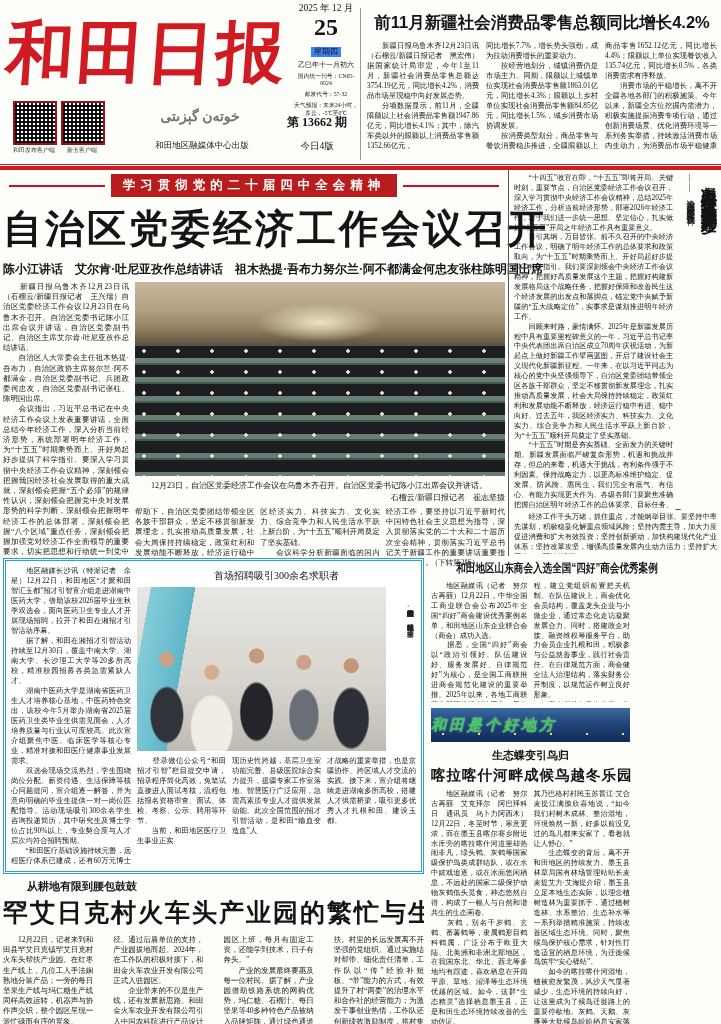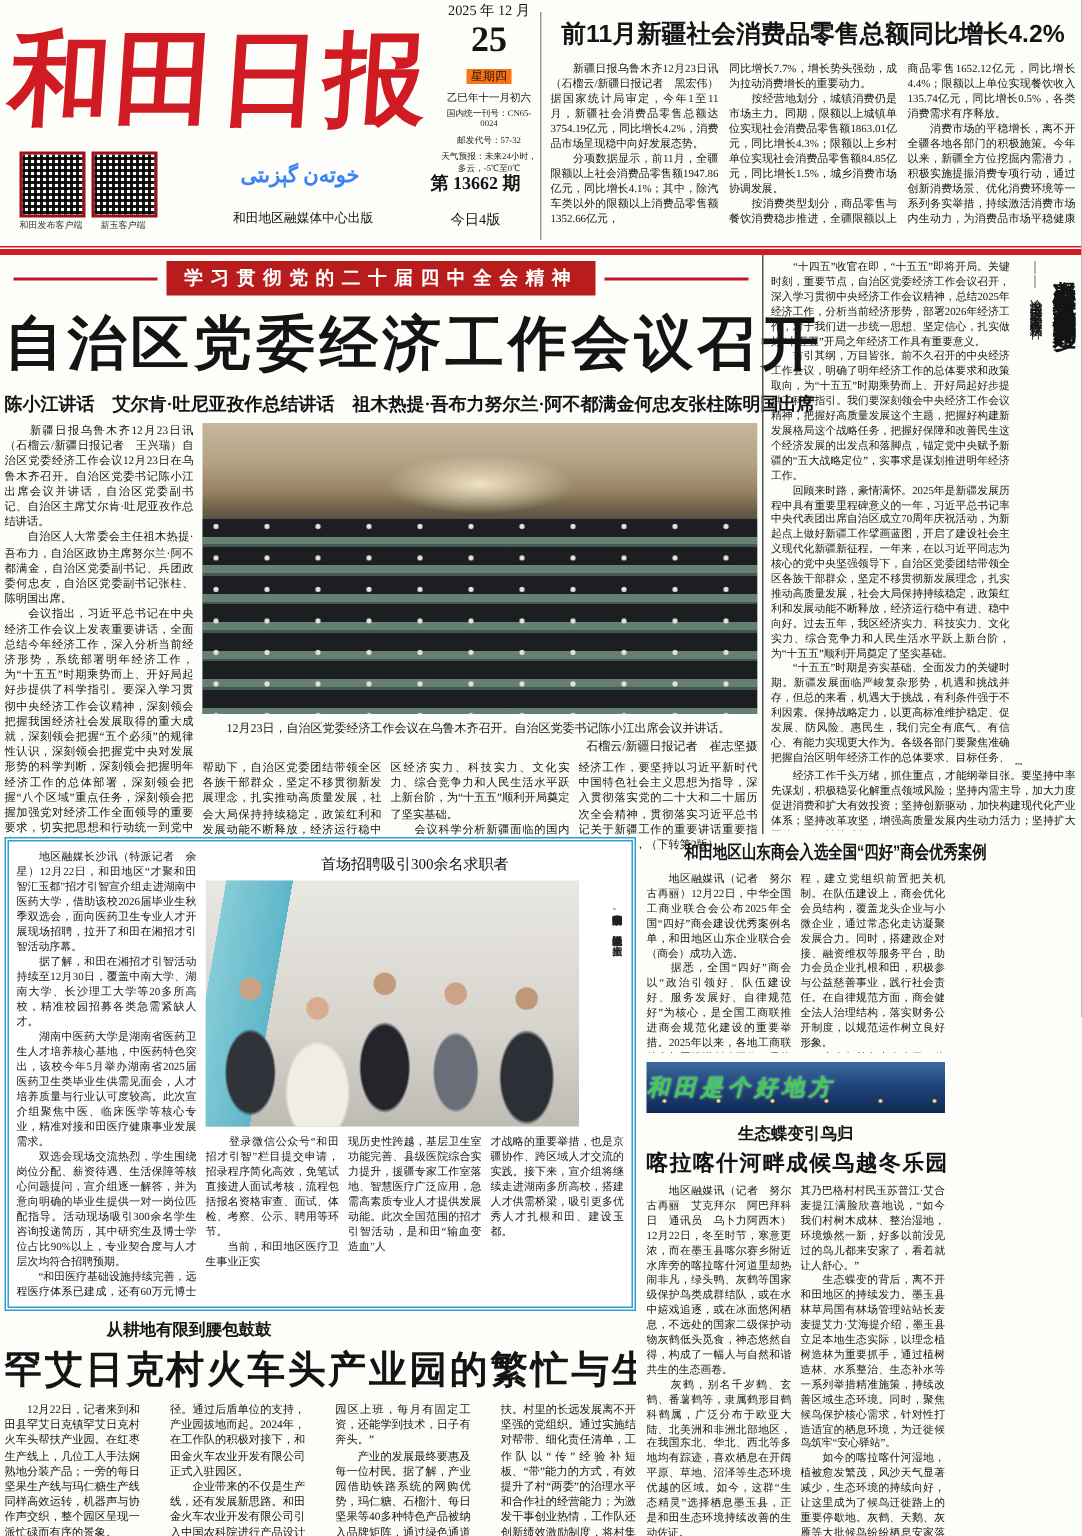--- a/index.html
+++ b/index.html
@@ -14,27 +14,27 @@
             font-size:68px;font-weight:900;color:#cf1b21;letter-spacing:2px;line-height:102px;
             font-family:"Liberation Serif",serif;transform:skewX(-4deg);}
   .qr{position:absolute;top:101px;width:40px;height:40px;border:2px solid #9c1016;
       background:repeating-linear-gradient(0deg,#1b1b1b 0 2px,#fff 2px 4px),
                  repeating-linear-gradient(90deg,#1b1b1b 0 2px,rgba(255,255,255,.85) 2px 4px);
       background-blend-mode:multiply;}
   .qr1{left:13px;} .qr2{left:61px;}
   .qrlabel{position:absolute;top:146px;font-size:6px;width:46px;text-align:center;color:#333;}
   .qrlabel1{left:11px;} .qrlabel2{left:59px;}
   .uyghur{position:absolute;left:140px;top:108px;width:120px;text-align:center;
-          color:#3b82f6;font-size:14px;font-weight:bold;}
+          color:#737373;font-size:14px;font-weight:bold;}
   .publisher{position:absolute;left:132px;top:140px;width:140px;text-align:center;font-size:8.5px;}
   .issue{position:absolute;left:282px;top:114px;width:70px;text-align:center;font-size:12px;font-weight:bold;}
   .pages{position:absolute;left:292px;top:140px;width:50px;text-align:center;font-size:9.5px;}
   .dateblock{position:absolute;left:294px;top:3px;width:64px;text-align:center;line-height:1.25;}
   .d-month{font-size:9.5px;} .d-day{font-size:24px;font-weight:bold;line-height:1;}
-  .d-week{font-size:8px;background:#f97316;display:inline-block;padding:0 3px;}
+  .d-week{font-size:8px;background:#3b82f6;display:inline-block;padding:0 3px;}
   .d-lunar{font-size:7px;margin-top:2px;}
   .d-small{font-size:5.8px;margin-top:3px;color:#222;line-height:1.35;}
   .vrule-header{position:absolute;left:360px;top:8px;height:152px;width:1px;background:#999;}
 
   .top-article{position:absolute;left:367px;top:12px;width:350px;}
   .top-headline{font-size:16.5px;font-weight:900;text-align:center;white-space:nowrap;
                 font-family:"Liberation Sans",sans-serif;}
   .top-cols{display:flex;gap:7px;margin-top:7px;height:110px;overflow:hidden;}
   .top-col{flex:1;font-size:7.3px;line-height:10px;overflow:hidden;}
 
@@ -102,21 +102,21 @@
       radial-gradient(ellipse 24px 42px at 67% 78%, #6a6e78 0 58%, transparent 64%),
       radial-gradient(ellipse 28px 48px at 86% 80%, #2c3036 0 60%, transparent 66%),
       linear-gradient(100deg, transparent 5%, #86ccd9 5%, #5fb6c9 21%, transparent 21%),
       linear-gradient(180deg,#e9e7e1 0,#d6d4cd 60%,#bdbbb2 100%);}
   .talent-caption{writing-mode:vertical-rl;font-size:6.8px;line-height:11px;width:26px;
                   padding-top:4px;color:#222;}
   .talent-bottom-cols{display:flex;gap:6px;margin-top:5px;flex:1;overflow:hidden;}
   .talent-bcol{flex:1;font-size:7.3px;line-height:10px;overflow:hidden;}
 
   .industry{margin-top:5px;flex:1;overflow:hidden;display:flex;flex-direction:column;}
-  .ind-kicker{font-size:11px;font-weight:bold;margin-left:68px;}
+  .ind-kicker{font-size:11px;font-weight:bold;margin-left:24px;}
   .ind-headline{font-size:25px;font-weight:900;text-align:center;letter-spacing:2px;margin-top:2px;
                 font-family:"Liberation Sans",sans-serif;white-space:nowrap;}
   .ind-cols{display:flex;gap:20px;margin-top:6px;flex:1;overflow:hidden;}
   .ind-col{flex:1;font-size:7.5px;line-height:10.2px;overflow:hidden;}
 
   .lower-right{width:209px;box-sizing:border-box;padding:2px 3px 0 7px;display:flex;flex-direction:column;}
   .commerce-headline{font-size:12px;font-weight:900;text-align:center;
                      font-family:"Liberation Sans",sans-serif;}
   .commerce-headline span{display:inline-block;white-space:nowrap;transform:scaleX(.8);transform-origin:center;}
   .commerce-cols{display:flex;gap:6px;margin-top:5px;height:120px;overflow:hidden;}

